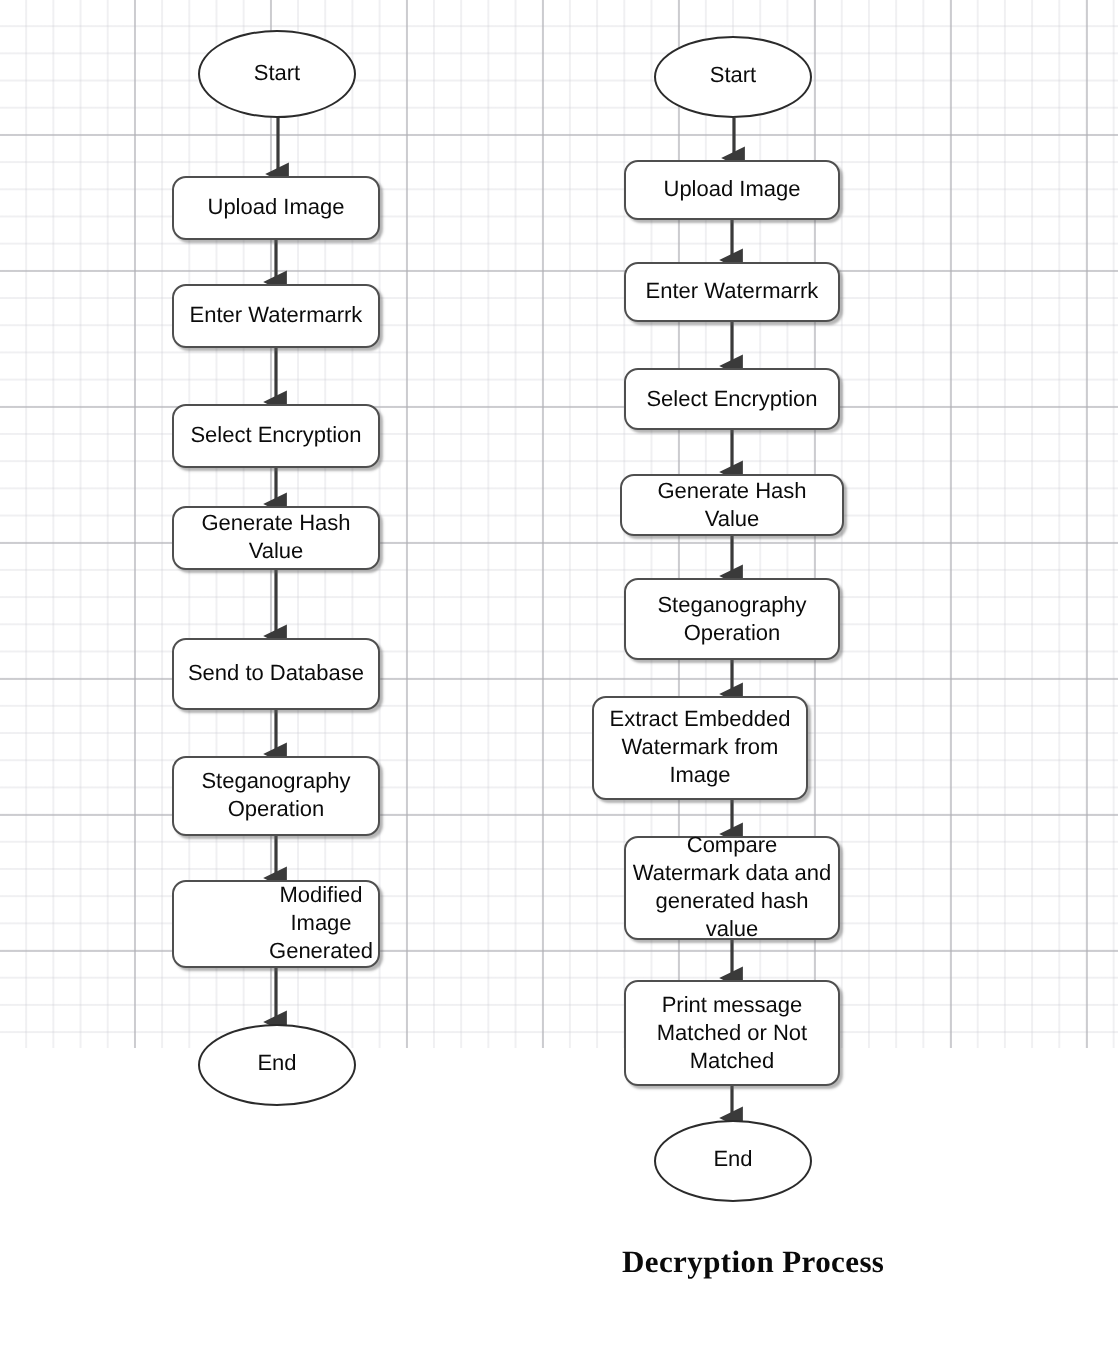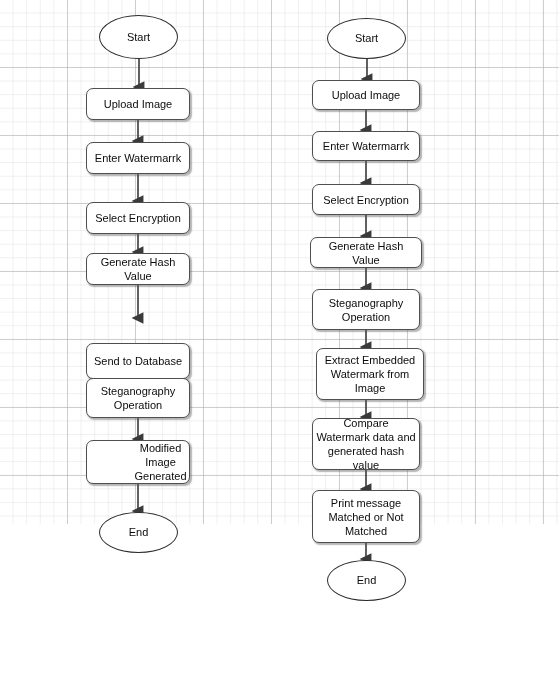--- a/index.html
+++ b/index.html
@@ -110,31 +110,32 @@
         <line x1="366" y1="543" x2="366" y2="559" stroke="#3a3a3a" stroke-width="1.6" marker-end="url(#arrowhead)"></line>
       </g>
   </svg>
 
   <div id="node-layer">
       <div class="node-ellipse" style="left: 99px; top: 15px; width: 79px; height: 44px;">Start</div>
       <div class="node-box" style="left: 86px; top: 88px; width: 104px; height: 32px;">Upload Image</div>
       <div class="node-box" style="left: 86px; top: 142px; width: 104px; height: 32px;">Enter Watermarrk</div>
       <div class="node-box" style="left: 86px; top: 202px; width: 104px; height: 32px;">Select Encryption</div>
       <div class="node-box" style="left: 86px; top: 253px; width: 104px; height: 32px;">Generate Hash Value</div>
-      <div class="node-box" style="left: 86px; top: 319px; width: 104px; height: 36px; margin-top: 24px;">Send to Database</div>
+      <div class="node-box" style="left: 86px; top: 319px; width: 104px; height: 36px;">Send to Database</div>
       <div class="node-box" style="left: 86px; top: 378px; width: 104px; height: 40px;">Steganography Operation</div>
       <div class="node-box" style="left: 86px; top: 440px; width: 104px; height: 44px; padding-left: 48px;">Modified Image Generated</div>
       <div class="node-ellipse" style="left: 99px; top: 512px; width: 79px; height: 41px;">End</div>
       <div class="node-ellipse" style="left: 327px; top: 18px; width: 79px; height: 41px;">Start</div>
       <div class="node-box" style="left: 312px; top: 80px; width: 108px; height: 30px;">Upload Image</div>
       <div class="node-box" style="left: 312px; top: 131px; width: 108px; height: 30px;">Enter Watermarrk</div>
       <div class="node-box" style="left: 312px; top: 184px; width: 108px; height: 31px;">Select Encryption</div>
       <div class="node-box" style="left: 310px; top: 237px; width: 112px; height: 31px;">Generate Hash Value</div>
       <div class="node-box" style="left: 312px; top: 289px; width: 108px; height: 41px;">Steganography Operation</div>
-      <div class="node-box" style="left: 316px; top: 348px; width: 108px; height: 52px;">Extract Embedded Watermark from Image</div>
+      <div class="node-box" style="left: 296px; top: 348px; width: 108px; height: 52px;">Extract Embedded Watermark from Image</div>
       <div class="node-box" style="left: 312px; top: 418px; width: 108px; height: 52px;">Compare Watermark data and generated hash value</div>
       <div class="node-box" style="left: 312px; top: 490px; width: 108px; height: 53px;">Print message Matched or Not Matched</div>
       <div class="node-ellipse" style="left: 327px; top: 560px; width: 79px; height: 41px;">End</div>
     </div>
 
 
+  <div class="caption" style="left:311px; top:623px;">Decryption Process</div>
 
 </div>
 
 </body></html>

